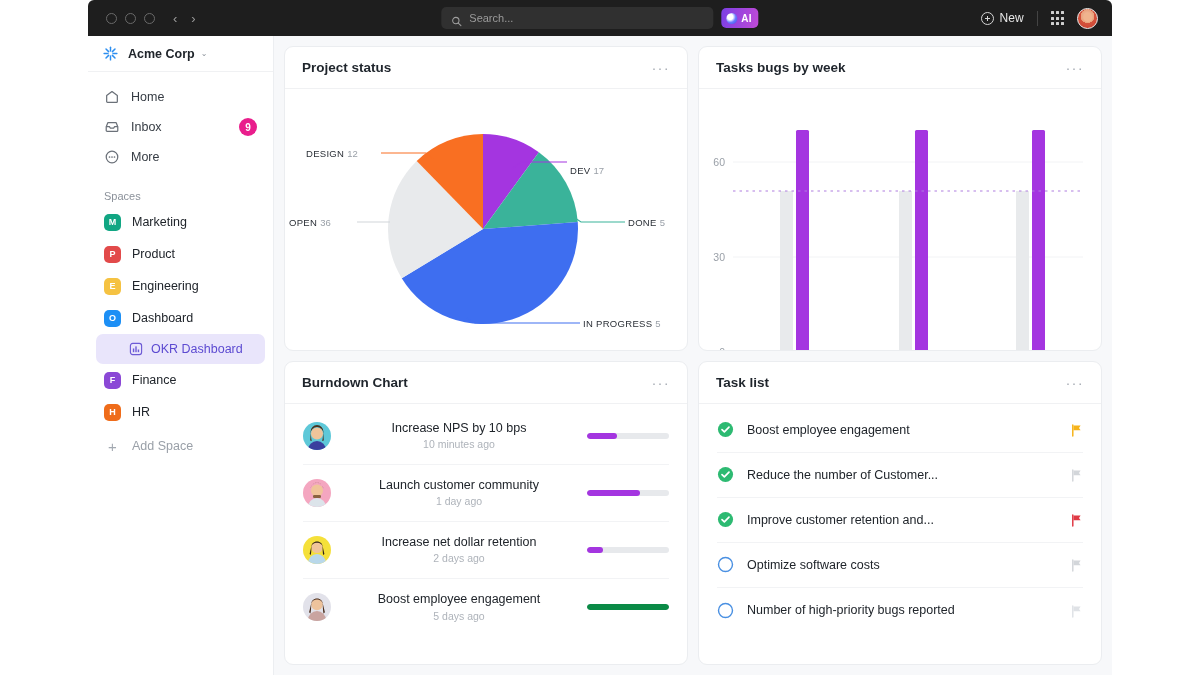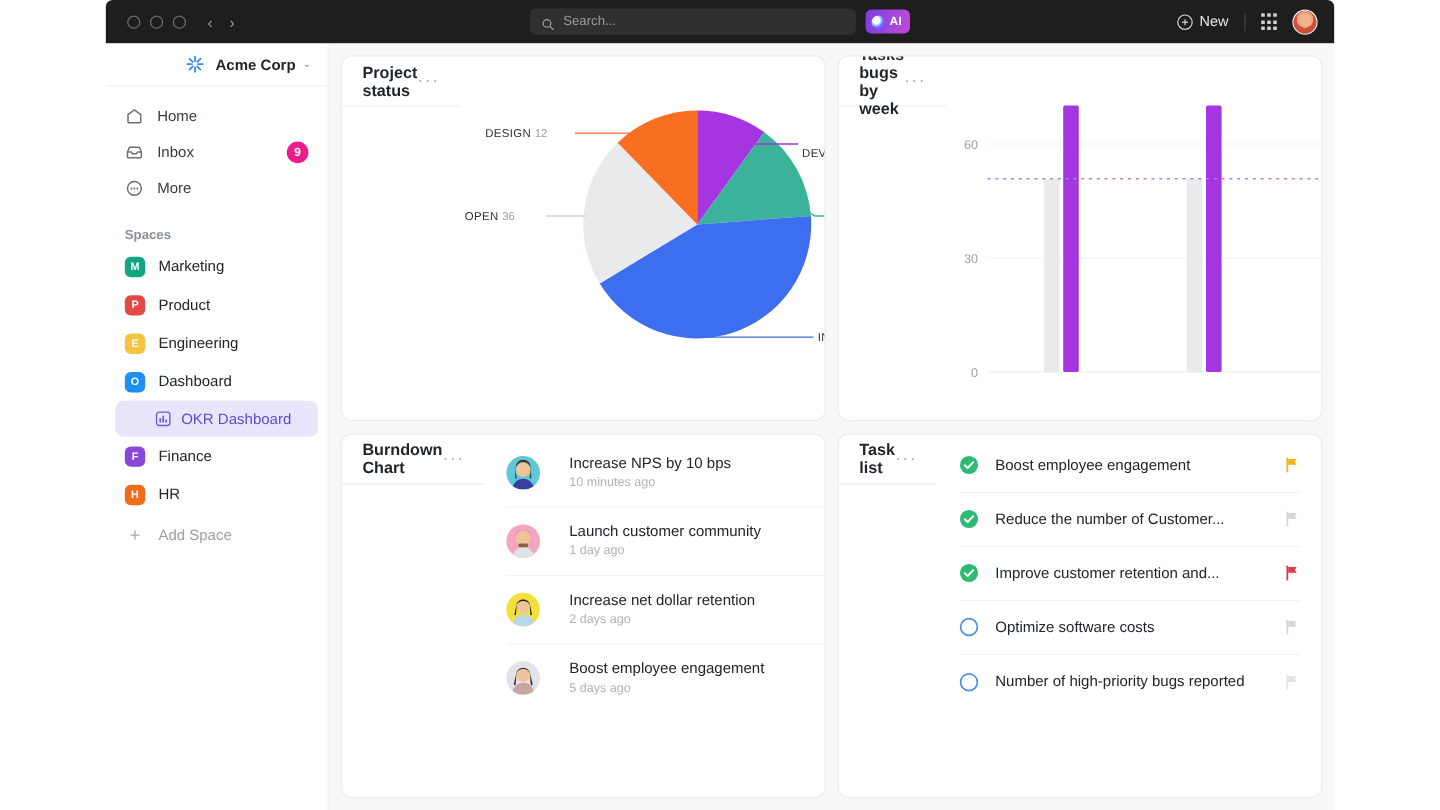--- a/index.html
+++ b/index.html
@@ -79,40 +79,40 @@
   
   .body { display: flex; height: 639px; }
 
   
   .sidebar {
     width: 186px; flex: 0 0 186px; background: #ffffff;
     border-right: 1px solid #eceef1; padding-top: 0;
   }
   .ws-head {
     height: 36px; display: flex; align-items: center; gap: 9px;
-    padding: 0 14px; border-bottom: 1px solid #f0f1f3; justify-content: flex-end;
+    padding: 0 14px; border-bottom: 1px solid #f0f1f3;
   }
   .ws-logo { width: 17px; height: 17px; flex: 0 0 auto; }
   .ws-name { font-size: 12.5px; font-weight: 700; color: #20252b; }
   .ws-caret { font-size: 8px; color: #8b919a; margin-left: -3px; }
 
   .nav { padding: 10px 8px 0 8px; }
   .nav-item {
     height: 30px; display: flex; align-items: center; gap: 11px;
     padding: 0 8px; border-radius: 7px; color: #353b43; font-size: 12.5px;
   }
   .nav-item .ic { width: 16px; height: 16px; flex: 0 0 auto; }
   .badge {
     margin-left: auto; min-width: 18px; height: 18px; border-radius: 9px;
     background: #e91e8c; color: #fff; font-size: 10px; font-weight: 700;
     display: flex; align-items: center; justify-content: center; padding: 0 5px;
   }
 
   .sec-title {
-    margin: 18px 0 4px 0; padding: 0 16px; font-size: 11px; color: #8b919a; font-weight: 700;
+    margin: 18px 0 4px 0; padding: 0 16px; font-size: 11px; color: #8b919a; font-weight: 400;
   }
   .space-item {
     height: 32px; display: flex; align-items: center; gap: 11px;
     padding: 0 8px; margin: 0 8px; border-radius: 7px;
     color: #20252b; font-size: 12.5px;
   }
   .sq {
     width: 17px; height: 17px; border-radius: 5px; flex: 0 0 auto;
     color: #fff; font-size: 9px; font-weight: 700;
     display: flex; align-items: center; justify-content: center;
@@ -131,21 +131,21 @@
   .add-plus { width: 17px; text-align: center; font-size: 15px; color: #a3a9b1; line-height: 1; }
 
   
   .main {
     flex: 1; padding: 10px 10px 10px 10px;
     display: grid; grid-template-columns: 1fr 1fr; grid-template-rows: 1fr 1fr;
     gap: 10px; background: #f7f8fa;
   }
   .card {
     background: #fff; border: 1px solid #ebedf0; border-radius: 9px;
-    display: flex; flex-direction: row; overflow: hidden;
+    display: flex; flex-direction: column; overflow: hidden; text-align: center;
   }
   .card-head {
     height: 42px; flex: 0 0 42px; display: flex; align-items: center;
     padding: 0 17px; border-bottom: 1px solid #f0f1f3;
   }
   .card-title { font-size: 13.5px; font-weight: 700; color: #1f252c; }
   .dots3 { margin-left: auto; color: #a9aeb6; font-size: 15px; letter-spacing: 1.2px; line-height: 1; }
   .card-body { flex: 1; position: relative; }
 
   

